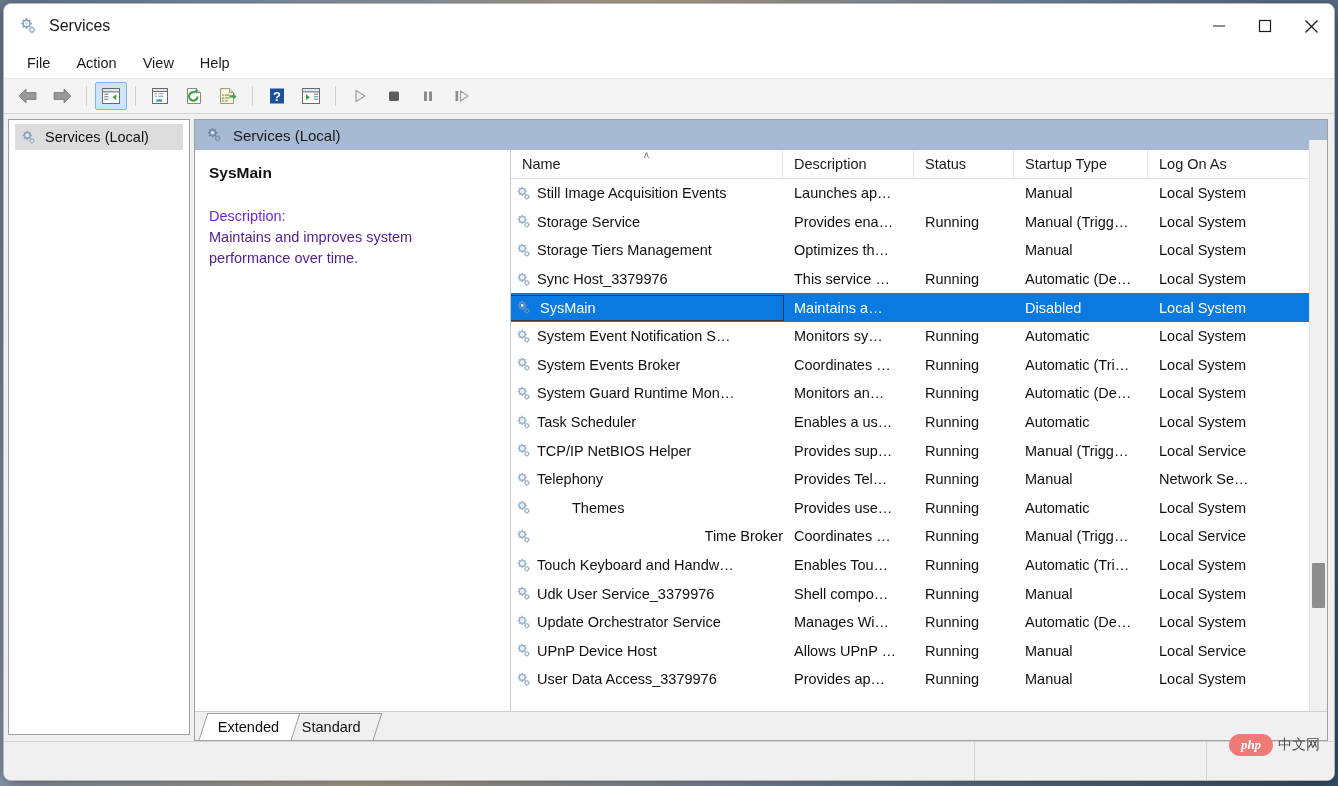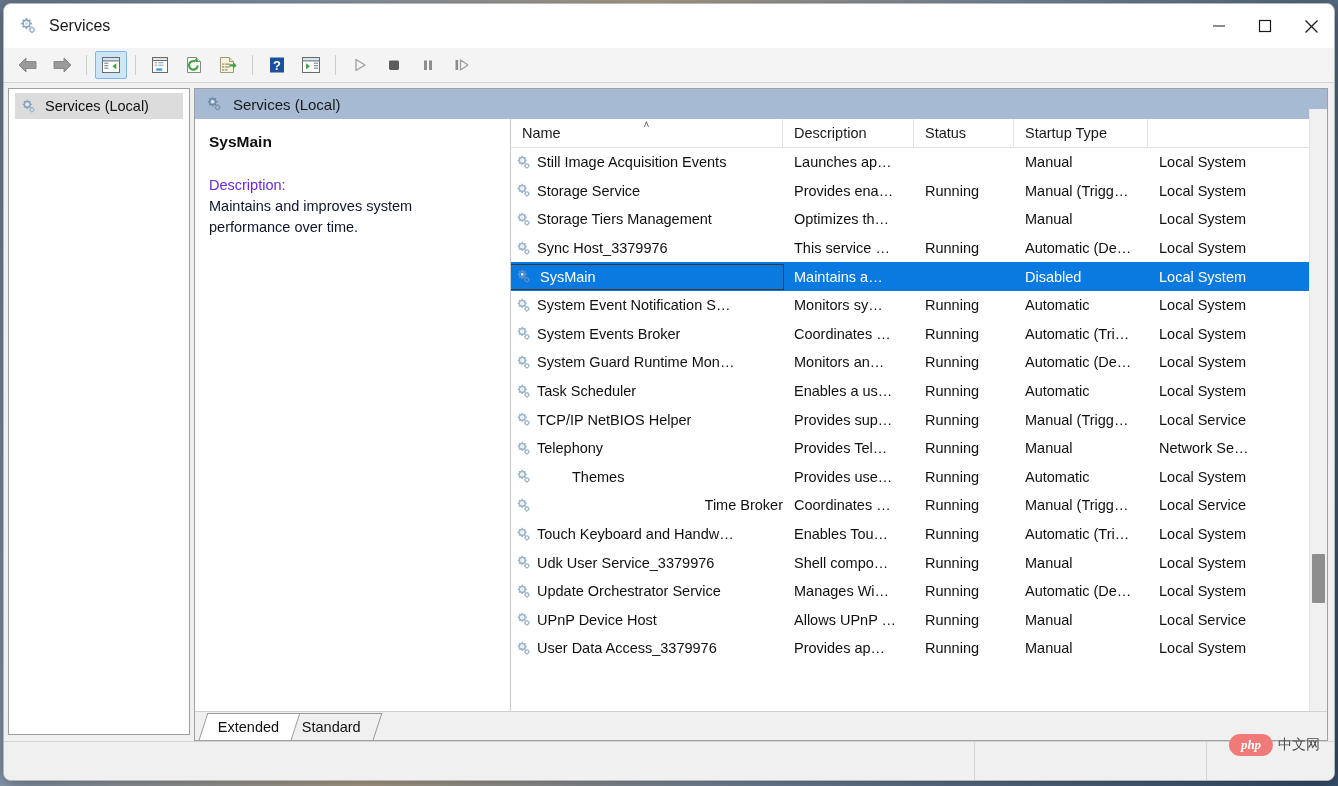--- a/index.html
+++ b/index.html
@@ -207,21 +207,21 @@
     color: #101010;
     margin-bottom: 24px;
   }
   .desc-label {
     font-size: 14.5px;
     color: #6d28d9;
     line-height: 21px;
   }
   .desc-body {
     font-size: 14.5px;
-    color: #0f172a;
+    color: #4c1d95;
     line-height: 21px;
     max-width: 270px;
   }
 
   
   .list-pane {
     flex: 1 1 auto;
     background: #ffffff;
     display: flex;
     flex-direction: column;
@@ -455,20 +455,26 @@
         </div>
         <div class="win-btn close">
           <svg width="15" height="15" viewBox="0 0 15 15">
               <line x1="1.5" y1="1.5" x2="13.5" y2="13.5" stroke="#1a1a1a" stroke-width="1.2"></line>
               <line x1="13.5" y1="1.5" x2="1.5" y2="13.5" stroke="#1a1a1a" stroke-width="1.2"></line>
             </svg>
         </div>
       </div>
     </div>
 
+    <div class="menubar">
+      <div class="menu-item">File</div>
+      <div class="menu-item">Action</div>
+      <div class="menu-item">View</div>
+      <div class="menu-item">Help</div>
+    </div>
 
     <div class="toolbar">
       <div class="tb-btn">
         <span>
           <svg width="22" height="18" viewBox="0 0 22 18">
             <path d="M9 2 L2 9 L9 16 L9 12.5 L19 12.5 L19 5.5 L9 5.5 Z" fill="#9a9a9a" stroke="#7a7a7a" stroke-width="0.8" stroke-linejoin="round"></path>
           </svg>
         </span>
       </div>
       <div class="tb-btn">
@@ -672,20 +678,23 @@
                 </div>
                 <div class="col" style="width: 131px; flex: 0 0 auto;">
                   <span>Description</span>
                 </div>
                 <div class="col" style="width: 100px; flex: 0 0 auto;">
                   <span>Status</span>
                 </div>
                 <div class="col" style="width: 134px; flex: 0 0 auto;">
                   <span>Startup Type</span>
                 </div>
+                <div class="col" style="width: 117px; flex: 1 1 auto;">
+                  <span>Log On As</span>
+                </div>
               </div>
             <div class="list-rows" id="list-rows">
                 <div class="row">
                   <div class="cell cell-name" style="width: 272px; flex: 0 0 auto;">
                     <span style="display: flex; align-items: center; padding-left: 4px;">
                       <svg width="17" height="17" viewBox="0 0 20 20">
                         <g fill="none" stroke="#9fb6cb" stroke-width="1.8">
                           <circle cx="8.5" cy="7.5" r="3.4"></circle>
                         </g>
                         <g stroke="#9fb6cb" stroke-width="1.8">

